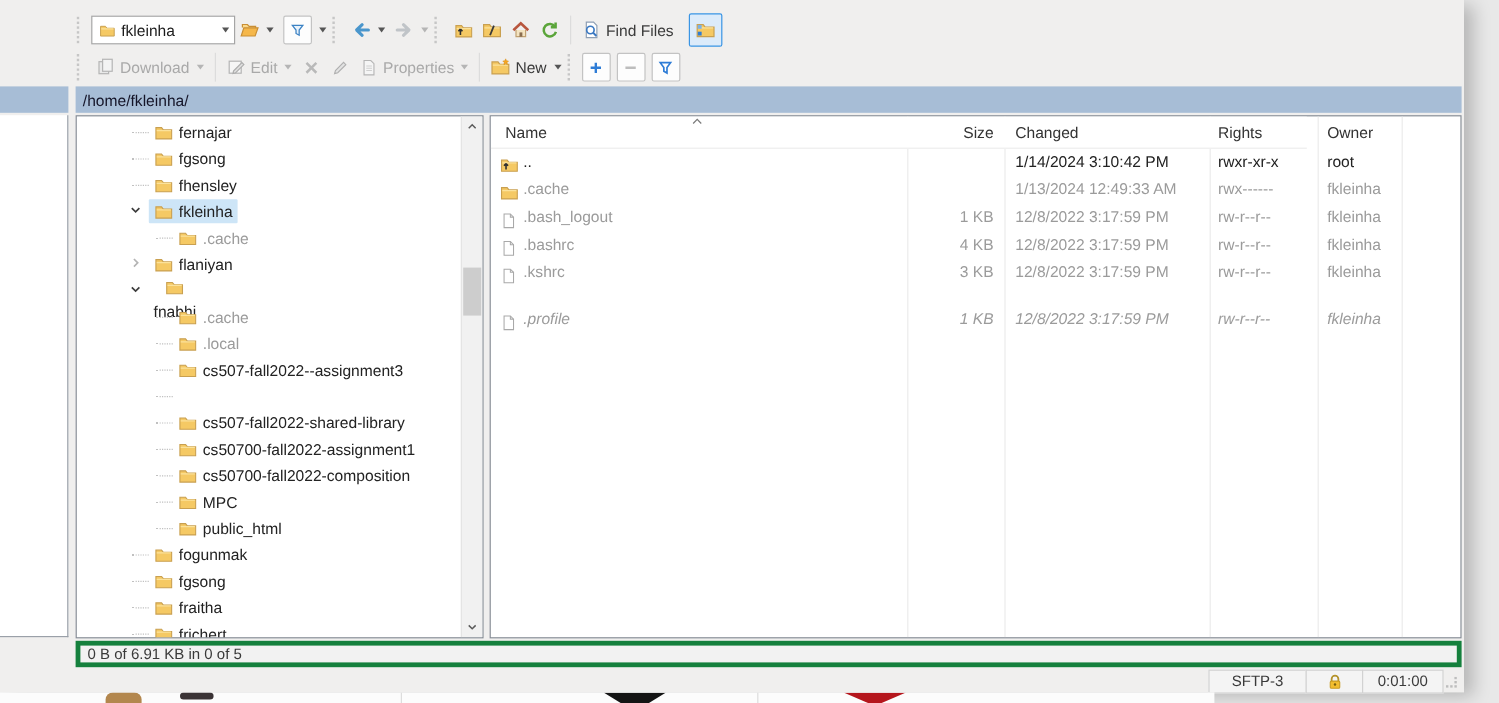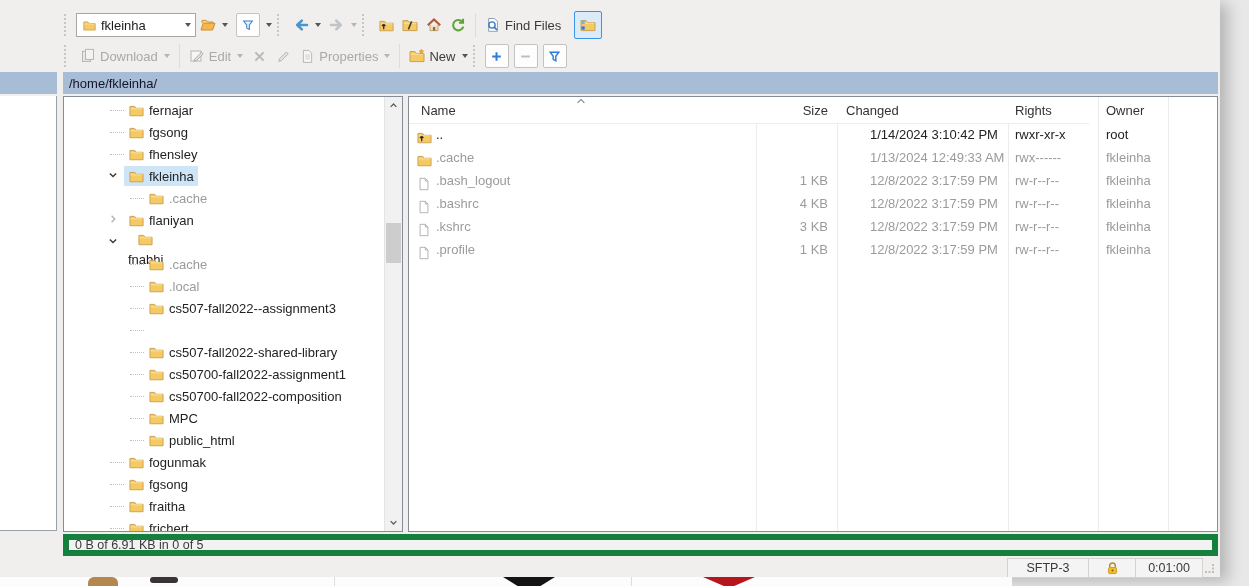--- a/index.html
+++ b/index.html
@@ -54,26 +54,26 @@
   
   .fl-header{position:absolute;left:0;top:0;width:680px;height:26px;background:#fff;border-bottom:1px solid #ededed;}
   .fl-header .hcell{position:absolute;top:0;height:26px;line-height:28px;color:#333;}
   .sort-caret{position:absolute;left:166px;top:-3px;}
   .vline{position:absolute;top:0;width:1px;height:434px;background:#ececec;}
   .file-row{position:absolute;left:0;width:808px;height:23px;line-height:23px;color:#222;}
   .file-row .cell{position:absolute;top:0;height:23px;white-space:nowrap;overflow:hidden;}
   .file-row .c-icon{left:7px;top:3px;}
   .file-row .c-name{left:27px;width:316px;}
   .file-row .c-size{left:339px;width:80px;text-align:right;}
-  .file-row .c-changed{left:437px;width:160px;margin-left:24px;}
+  .file-row .c-changed{left:437px;width:160px;}
   .file-row .c-rights{left:606px;width:82px;}
   .file-row .c-owner{left:697px;width:62px;}
   .file-row.dim{color:#9b9b9b;}
   
-  .panel-summary{position:absolute;left:63px;top:534px;width:1155px;height:22px;background:#f2f2f2;border:6px solid #15803d;box-sizing:border-box;display:flex;align-items:center;padding-left:6px;color:#3a3a3a;font-size:12.5px;}
+  .panel-summary{position:absolute;left:63px;top:534px;width:1155px;height:22px;background:#f2f2f2;border:4px solid #15803d;box-sizing:border-box;display:flex;align-items:center;padding-left:6px;color:#3a3a3a;font-size:12.5px;}
   .app-status{position:absolute;left:63px;top:558px;width:1155px;height:20px;display:flex;justify-content:flex-end;align-items:stretch;font-size:12.5px;color:#3a3a3a;}
   .app-status .cell{border:1px solid #d2d2d2;background:#f4f4f4;display:flex;align-items:center;justify-content:center;margin-left:-1px;}
   .cell.proto{width:80px;}
   .cell.lock{width:46px;}
   .cell.time{width:66px;}
   .sizegrip{width:14px;display:flex;align-items:flex-end;justify-content:flex-end;padding:0 1px 1px 0;}
   
   .page-behind{position:absolute;left:0;top:577px;width:1012px;height:9px;background:#fcfcfc;overflow:hidden;}
   .frag{position:absolute;top:0;height:9px;}
   .frag.cat{left:88px;width:30px;background:#b3874e;border-radius:6px 6px 0 0;}
@@ -659,21 +659,21 @@
               <path d="M9.5 1.5 v3 h3" fill="none" stroke="#a9a9a9"></path>
             </svg>
           </span>
     <span class="cell c-name">.kshrc</span>
     <span class="cell c-size">3 KB</span>
     <span class="cell c-changed">12/8/2022 3:17:59 PM</span>
     <span class="cell c-rights">rw-r--r--</span>
     <span class="cell c-owner">fkleinha</span>
   </div>
 
-  <div class="file-row dim" style="top: 141px;">
+  <div class="file-row dim" style="top: 157px; font-style: italic;">
     <span class="cell c-icon icon">
             <svg width="14" height="14" viewBox="0 0 16 16">
               <path d="M3.5 1.5 h6 l3 3 v10 h-9 z" fill="#fff" stroke="#a9a9a9"></path>
               <path d="M9.5 1.5 v3 h3" fill="none" stroke="#a9a9a9"></path>
             </svg>
           </span>
     <span class="cell c-name">.profile</span>
     <span class="cell c-size">1 KB</span>
     <span class="cell c-changed">12/8/2022 3:17:59 PM</span>
     <span class="cell c-rights">rw-r--r--</span>

